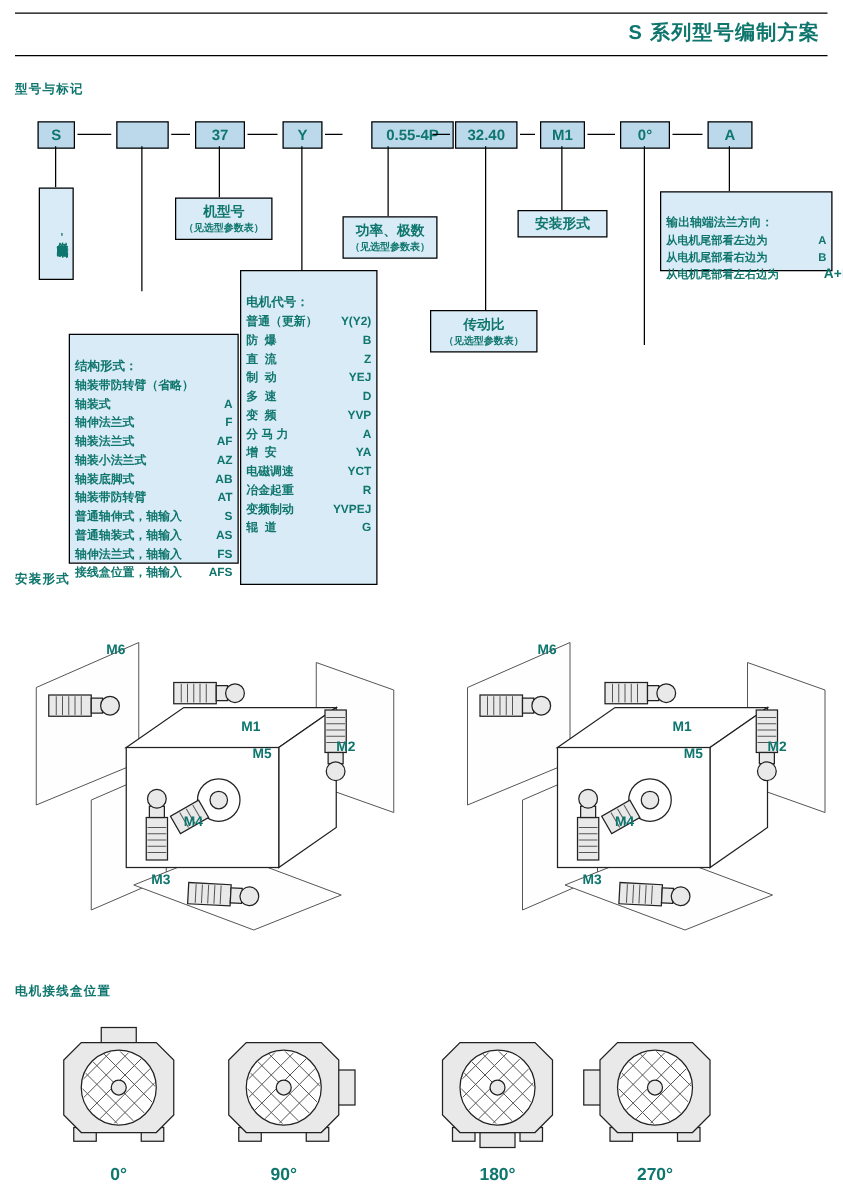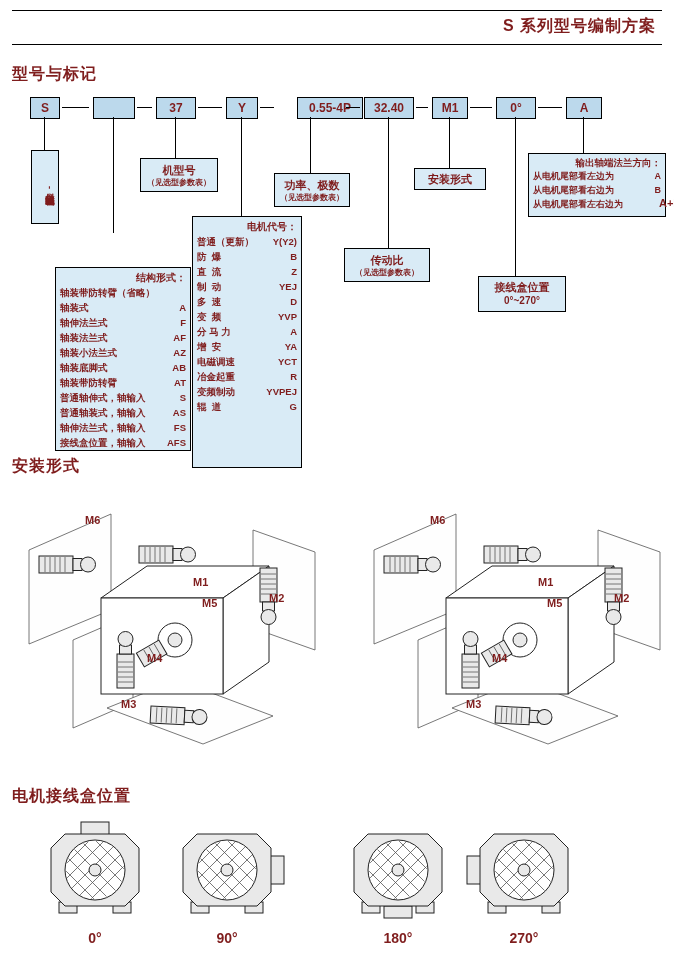--- a/index.html
+++ b/index.html
@@ -1,30 +1,30 @@
 <!DOCTYPE html>
 <html><head>
 <meta charset="utf-8">
 <style>
   html,body{margin:0;padding:0;background:#fff;}
-  .page{position:relative;width:674px;height:953px;background:#fff;color:#7f1d1d;
+  .page{position:relative;width:674px;height:953px;background:#fff;color:#0f766e;
         font-family:"Liberation Sans","DejaVu Sans",sans-serif;overflow:hidden;}
   .hline{position:absolute;height:1px;background:#000;}
   .vline{position:absolute;width:1px;background:#000;}
   .dash{position:absolute;height:1px;background:#000;top:107px;}
   .page-title{position:absolute;top:16px;right:18px;font-size:16px;font-weight:bold;letter-spacing:1px;}
-  .sec{position:absolute;font-weight:bold;font-size:16px;letter-spacing:1px;text-align:right;}
+  .sec{position:absolute;font-weight:bold;font-size:10px;letter-spacing:1px;text-align:right;}
   .codebox{position:absolute;top:97px;height:20px;background:#bcd9ec;border:1px solid #000;
            display:flex;align-items:center;justify-content:center;font-weight:bold;font-size:12px;}
   .abox{position:absolute;background:#d9ebf6;border:1px solid #000;box-sizing:border-box;}
   .abox.center{display:flex;flex-direction:column;justify-content:center;text-align:center;}
   .abox-t{font-size:11px;font-weight:bold;line-height:14px;}
   .abox-n{font-size:8px;font-weight:bold;line-height:11px;}
   .vtext{writing-mode:vertical-rl;font-size:9px;font-weight:bold;line-height:12px;padding:3px 2px;text-align:center;}
-  .listbox{padding:2px 4px;text-align:right;}
+  .listbox{padding:18px 4px;}
   .ltitle{font-size:10px;font-weight:bold;line-height:15px;}
   .lrow{display:flex;justify-content:space-between;align-items:baseline;line-height:15px;}
   .lrow .lbl{font-size:9.5px;font-weight:bold;white-space:pre;}
   .lrow .cde{font-size:9.5px;font-weight:bold;}
   .diag{position:absolute;width:310px;height:285px;}
   .mlabel{position:absolute;font-weight:bold;font-size:11px;}
   .plane{fill:#fefefe;stroke:#555;stroke-width:0.8;}
   .face{fill:#fff;stroke:#222;stroke-width:1;}
   .part{fill:#e9e9e9;stroke:#222;stroke-width:1;}
   .rib{stroke:#555;stroke-width:0.8;}
@@ -201,24 +201,20 @@
         <span class="lbl">接线盒位置，轴输入</span>
         <span class="cde">AFS</span>
       </div>
   </div>
 
   <div class="abox center" style="left:344px;top:248px;width:86px;height:34px;">
     <div class="abox-t">传动比</div>
     <div class="abox-n">（见选型参数表）</div>
   </div>
 
-  <div class="abox center" style="left:478px;top:276px;width:88px;height:36px;">
-    <div class="abox-t">接线盒位置</div>
-    <div class="abox-t" style="font-size:10px;">0°~270°</div>
-  </div>
 
   <div class="sec" style="top:456px;left:12px;">安装形式</div>
 
   <div class="diag" style="left:15px;top:492px;">
     <svg viewBox="0 0 310 285" width="310" height="285">
       <polygon class="plane" points="14,58 96,22 96,118 14,152"></polygon>
       <polygon class="plane" points="58,148 118,122 118,210 58,236"></polygon>
       <polygon class="plane" points="238,38 300,60 300,158 238,136"></polygon>
       <polygon class="plane" points="92,216 162,188 258,224 188,252"></polygon>
       <polygon class="face" points="86,106 132,74 254,74 208,106"></polygon>

